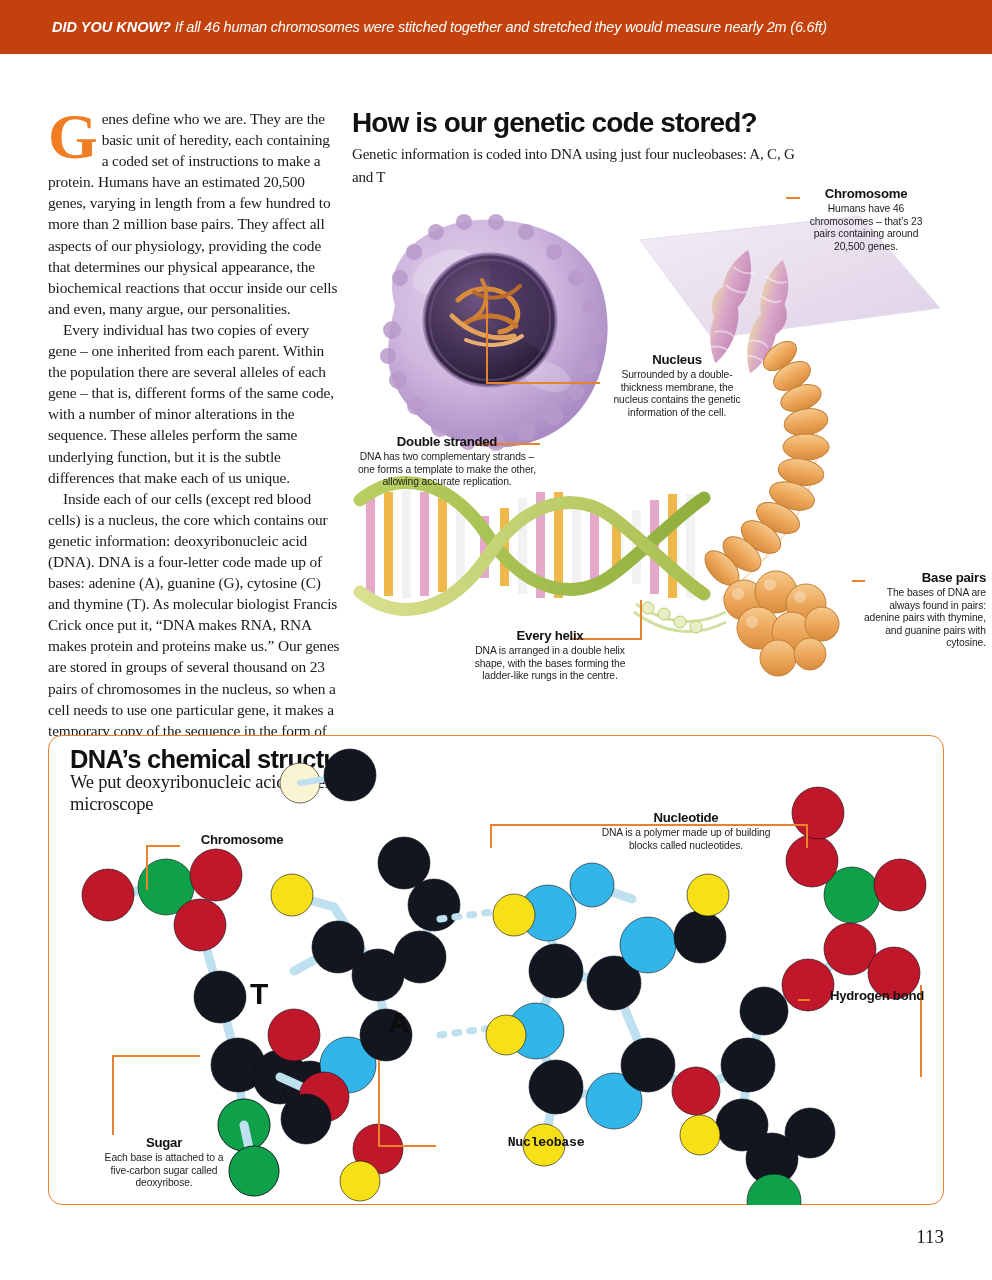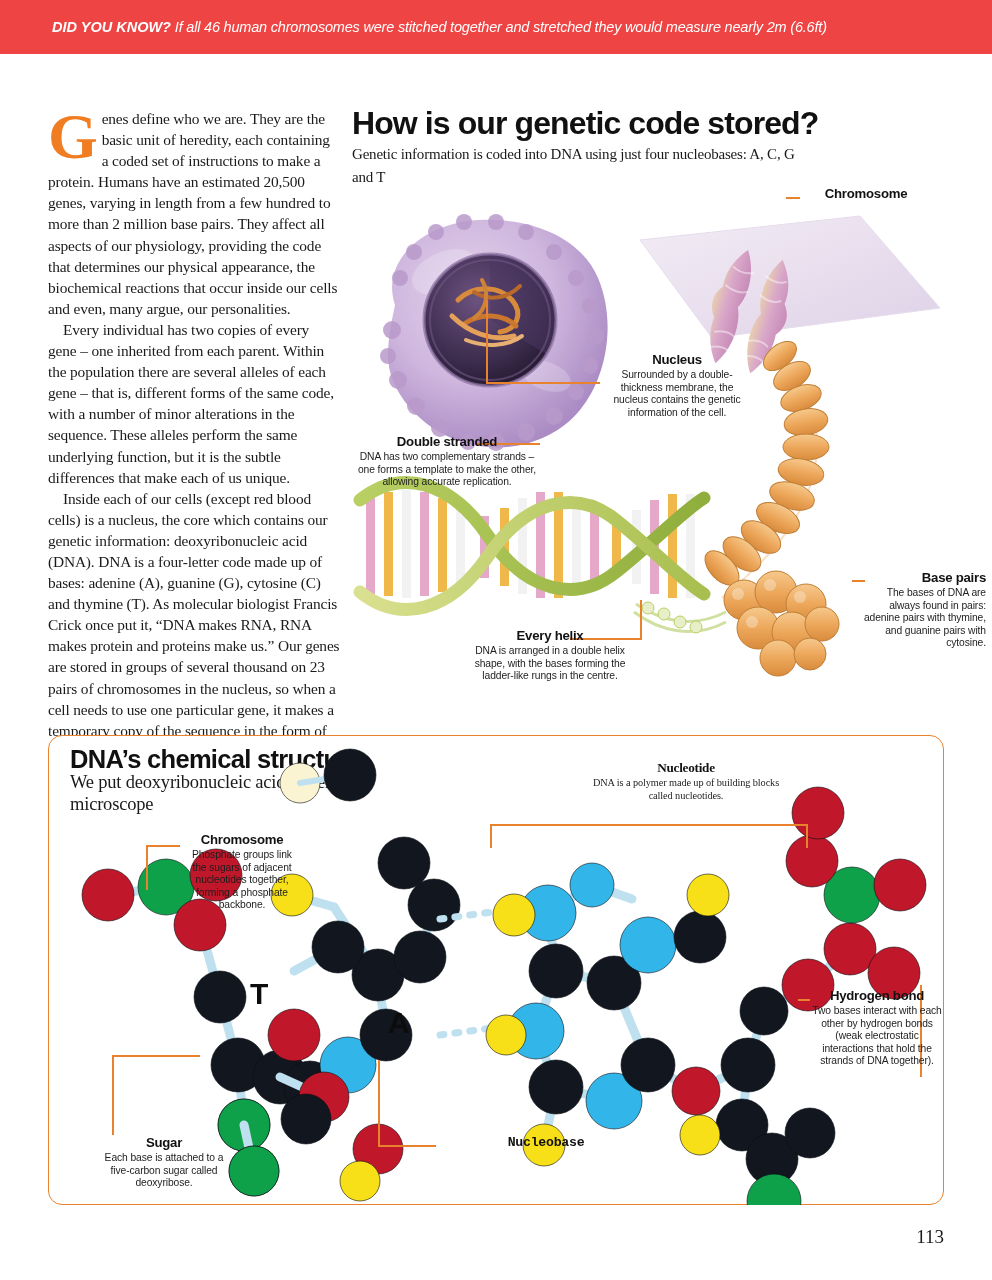--- a/index.html
+++ b/index.html
@@ -6,21 +6,21 @@
   html,body { background:#ffffff; }
   body {
     width:992px; height:1280px; position:relative; overflow:hidden;
     font-family:"Liberation Sans", sans-serif;
     color:#16181a;
   }
 
   
   #banner {
     position:absolute; left:0; top:0; width:992px; height:54px;
-    background:#ef4444;
+    background:#c2410c;
   }
   #banner .bar-text {
     position:absolute; left:52px; top:50%; transform:translateY(-50%);
     color:#ffffff; font-size:14.5px; letter-spacing:-0.2px;
     white-space:nowrap; font-style:italic;
     font-family:"Liberation Sans Narrow","Liberation Sans",sans-serif;
   }
   #banner .dyk { font-weight:bold; font-style:italic; letter-spacing:0px; }
 
   
@@ -35,21 +35,21 @@
   #story p + p { text-indent:15px; }
   #dropcap {
     float:left; font-family:"Liberation Serif", serif;
     font-size:64px; line-height:50px; font-weight:bold;
     color:#f07d22; padding:2px 4px 0 0; margin-top:2px;
   }
 
   
   #headline {
     position:absolute; left:352px; top:104px; width:540px;
-    font-size:32px; font-weight:bold; letter-spacing:-0.9px;
+    font-size:28px; font-weight:bold; letter-spacing:-0.9px;
     color:#111; line-height:38px;
   }
   #deck {
     position:absolute; left:352px; top:143px; width:460px;
     font-family:"Liberation Serif", serif;
     font-size:15px; line-height:23px; color:#1a1a1a;
     letter-spacing:-0.2px;
   }
 
   
@@ -300,20 +300,21 @@
 <div class="rule" style="left:588px; top:382px; width:12px; height:2px;"></div>
 <div class="rule" style="left:486px; top:300px; width:2px; height:83px;"></div>
 <div class="rule" style="left:486px; top:382px; width:102px; height:2px;"></div>
 <div class="rule" style="left:476px; top:443px; width:64px; height:2px;"></div>
 <div class="rule" style="left:570px; top:638px; width:72px; height:2px;"></div>
 <div class="rule" style="left:640px; top:600px; width:2px; height:40px;"></div>
 <div class="rule" style="left:852px; top:580px; width:13px; height:2px;"></div>
 
 <div class="callout" style="left:806px; top:186px; width:120px;">
   <div class="ttl">Chromosome</div>
+  <div class="bdy">Humans have 46 chromosomes – that’s 23 pairs containing around 20,500 genes.</div>
 </div>
 
 <div class="callout" style="left:604px; top:352px; width:146px;">
   <div class="ttl">Nucleus</div>
   <div class="bdy">Surrounded by a double-thickness membrane, the nucleus contains the genetic information of the cell.</div>
 </div>
 
 <div class="callout" style="left:352px; top:434px; width:190px;">
   <div class="ttl">Double stranded</div>
   <div class="bdy">DNA has two complementary strands – one forms a template to make the other, allowing accurate replication.</div>
@@ -501,31 +502,29 @@
 <div class="rule" style="left:806px; top:824px; width:2px; height:24px;"></div>
 <div class="rule" style="left:798px; top:999px; width:12px; height:2px;"></div>
 <div class="rule" style="left:920px; top:985px; width:2px; height:92px;"></div>
 <div class="rule" style="left:112px; top:1055px; width:2px; height:80px;"></div>
 <div class="rule" style="left:112px; top:1055px; width:88px; height:2px;"></div>
 <div class="rule" style="left:378px; top:1145px; width:58px; height:2px;"></div>
 <div class="rule" style="left:378px; top:1060px; width:2px; height:86px;"></div>
 
 <div class="callout" style="left:186px; top:832px; width:112px;">
   <div class="ttl">Chromosome</div>
-  <div class="bdy">Phosphate groups link the sugars of adjacent nucleotides together, forming a phosphate backbone.</div>
-</div>
-
-<div class="callout" style="left:586px; top:760px; width:200px;font-family:Liberation Serif, serif;">
+</div>
+
+<div class="callout" style="left:586px; top:810px; width:200px;">
   <div class="ttl">Nucleotide</div>
   <div class="bdy">DNA is a polymer made up of building blocks called nucleotides.</div>
 </div>
 
 <div class="callout" style="left:812px; top:988px; width:130px;">
   <div class="ttl">Hydrogen bond</div>
-  <div class="bdy">Two bases interact with each other by hydrogen bonds (weak electrostatic interactions that hold the strands of DNA together).</div>
 </div>
 
 <div class="callout" style="left:96px; top:1135px; width:120px;margin-left:8px;">
   <div class="ttl">Sugar</div>
   <div class="bdy">Each base is attached to a five-carbon sugar called deoxyribose.</div>
 </div>
 
 <div class="callout" style="left:446px; top:1135px; width:200px;font-family:Liberation Mono, monospace;">
   <div class="ttl">Nucleobase</div>
 </div>

